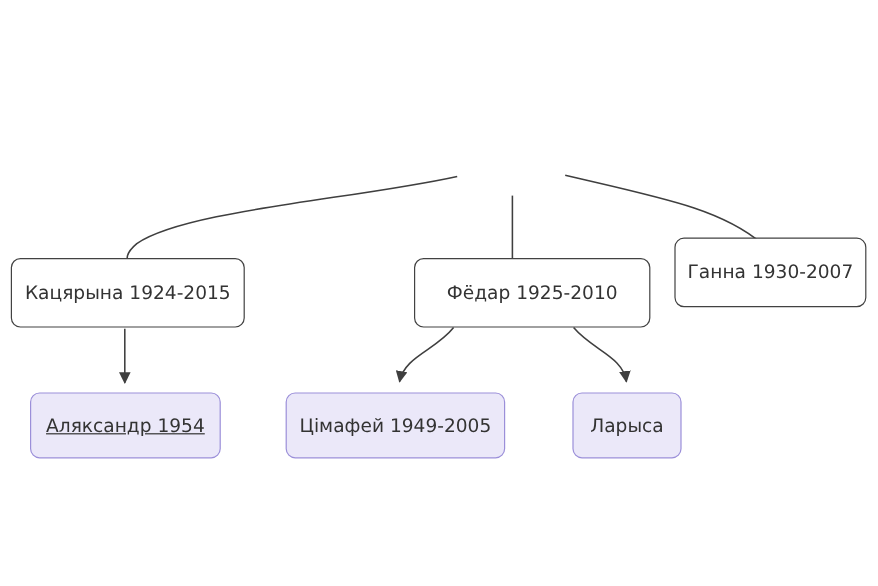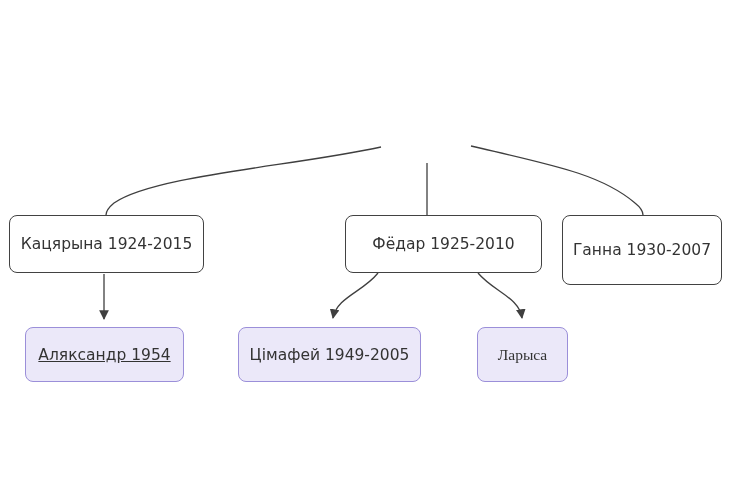--- a/index.html
+++ b/index.html
@@ -52,24 +52,24 @@
     background: var(--branch-fill, #ffffff);
     border: 1.3px solid var(--branch-stroke, #424242);
   }
   .node-leaf {
     background: var(--leaf-fill, #ebe8f9);
     border: 1.3px solid var(--leaf-stroke, #9b8fd9);
   }
   #node-trafim     { left: 381px; top: 104px; width:  90px; height: 58px; }
   #node-katsyaryna { left:   9px; top: 215px; width: 195px; height: 58px; }
   #node-fyodar     { left: 345px; top: 215px; width: 197px; height: 58px; }
-  #node-hanna      { left: 562px; top: 215px; width: 160px; height: 70px; }
+  #node-hanna      { left: 562px; top: 198px; width: 160px; height: 58px; }
   #node-alyaksandr { left:  25px; top: 327px; width: 159px; height: 55px; text-decoration: underline; }
   #node-tsimafey   { left: 238px; top: 327px; width: 183px; height: 55px; }
-  #node-larysa     { left: 477px; top: 327px; width:  91px; height: 55px; font-family: Liberation Serif, serif; }
+  #node-larysa     { left: 477px; top: 327px; width:  91px; height: 55px; }
 </style>
 </head>
 <body>
 
 <div class="canvas">
 
   <svg class="edges-layer" width="732" height="488" viewBox="0 0 732 488" xmlns="http://www.w3.org/2000/svg">
     <defs>
       <marker id="arrow" viewBox="0 0 10 10" refX="9" refY="5" markerWidth="7.5" markerHeight="7.5" orient="auto">
         <path class="arrowhead-shape" d="M 0 0 L 10 5 L 0 10 z"></path>

